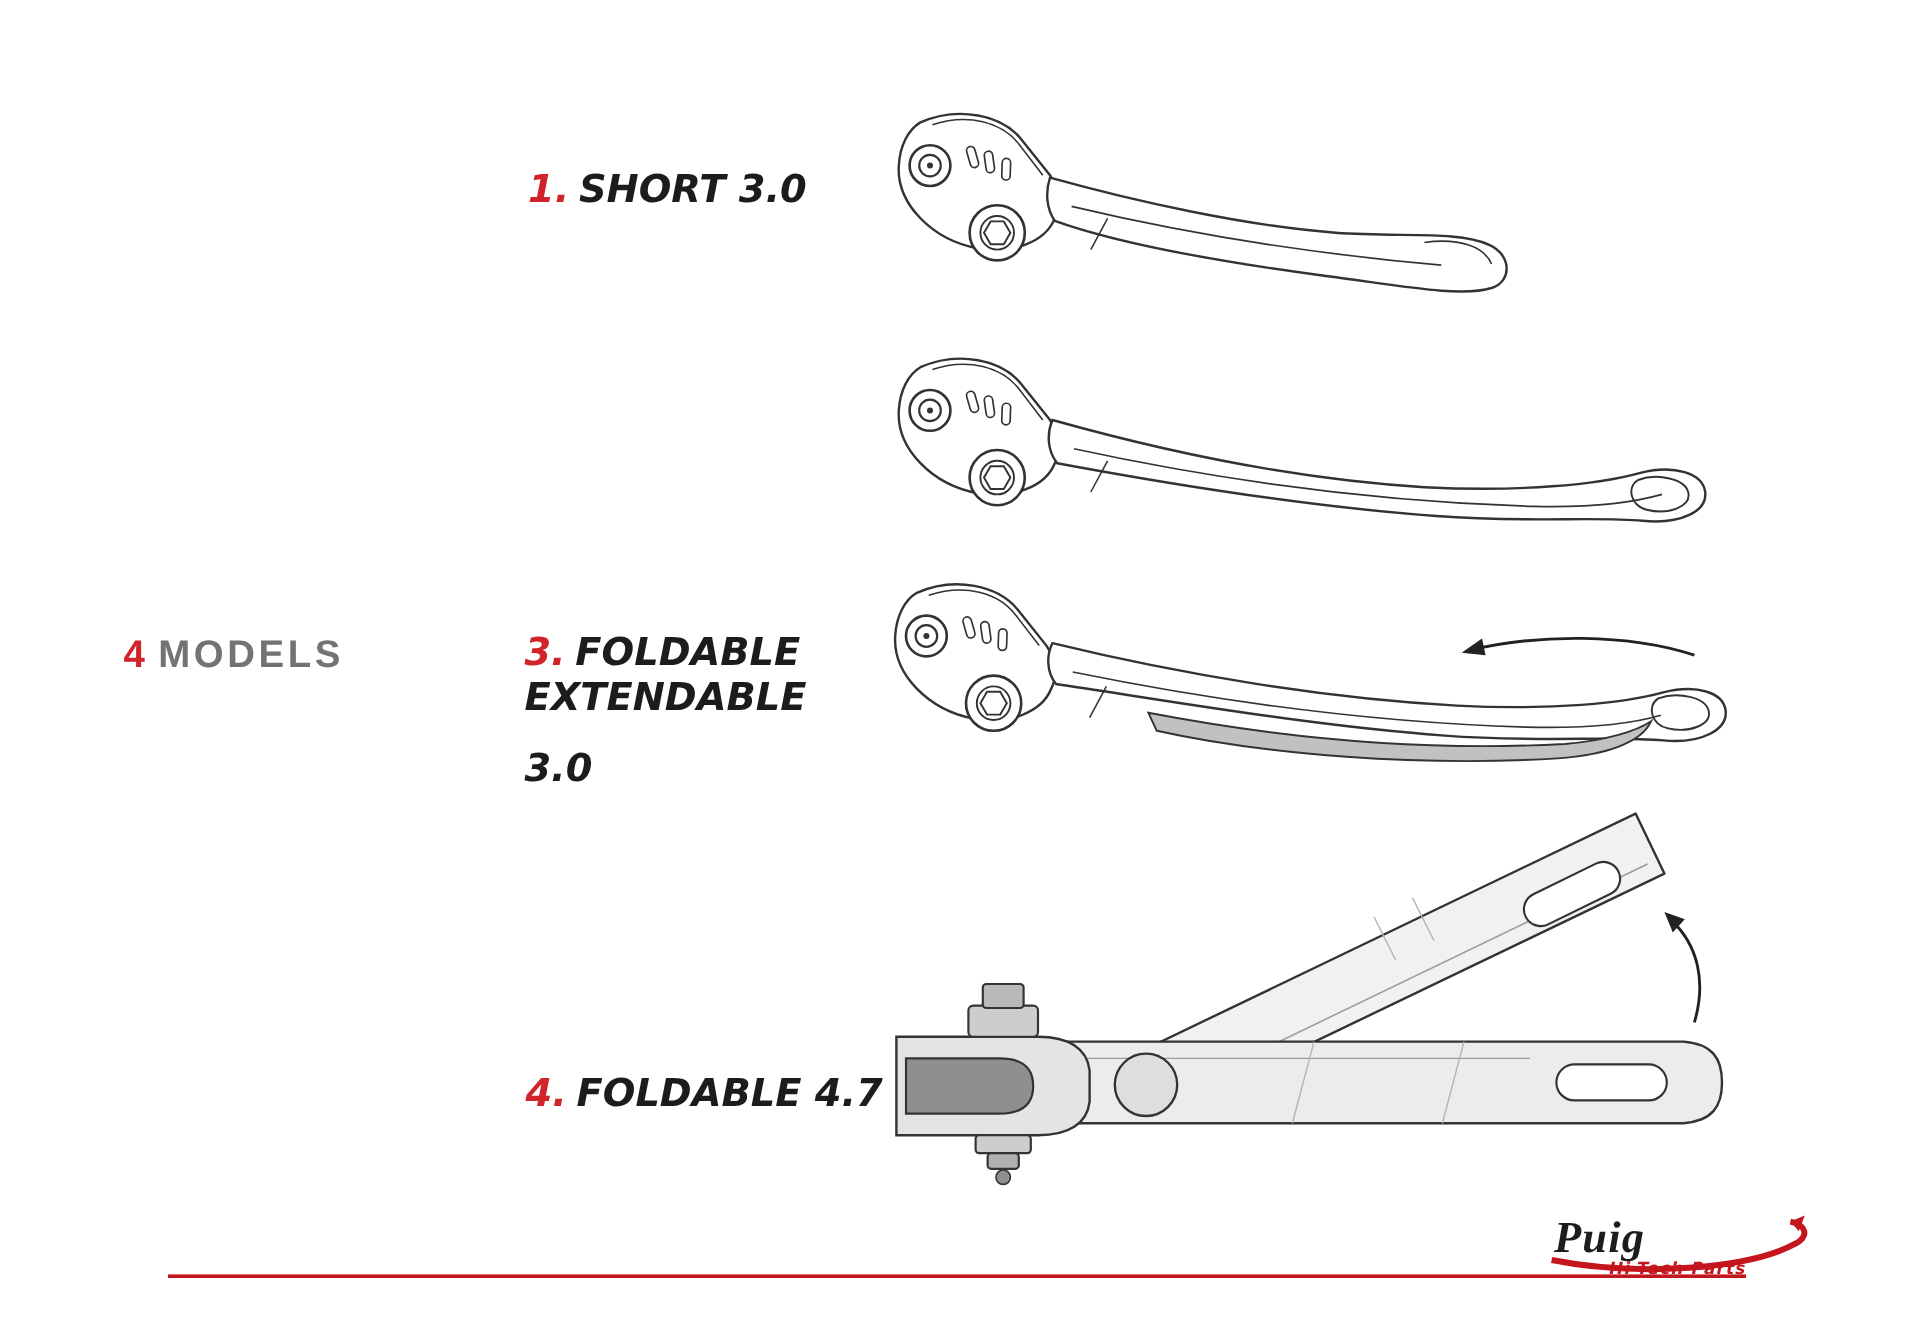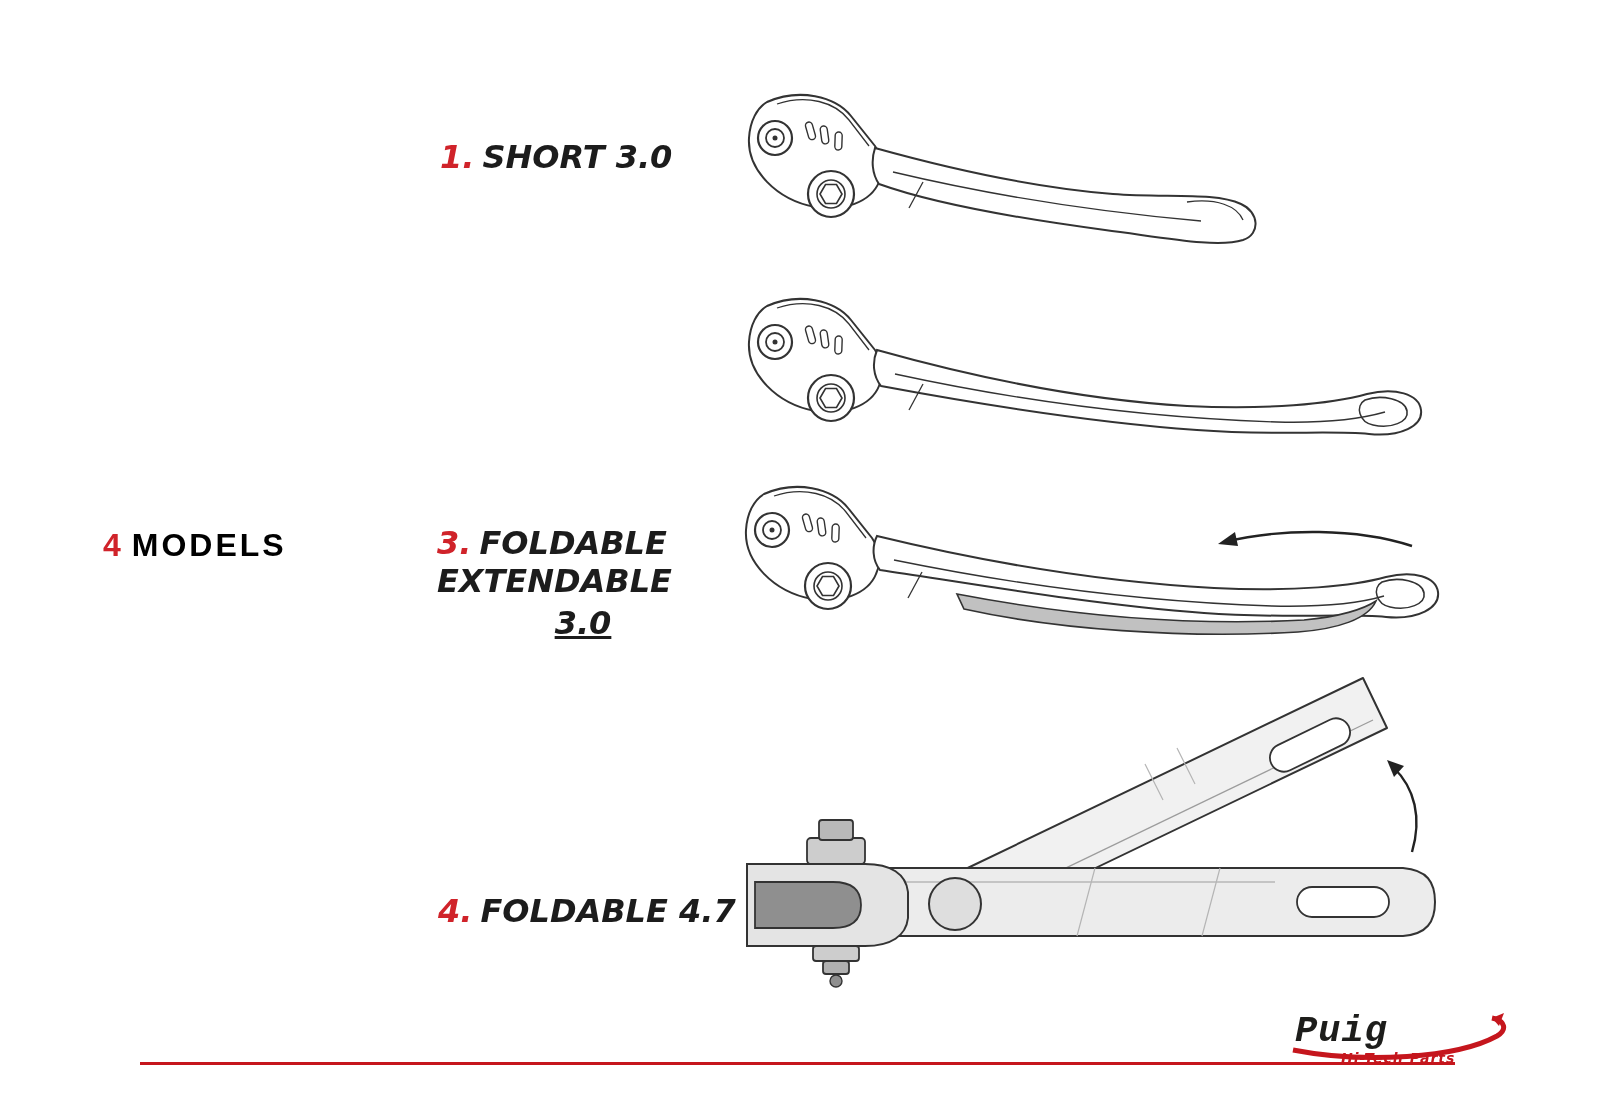--- a/index.html
+++ b/index.html
@@ -10,54 +10,54 @@
     font-family:"Liberation Sans", sans-serif;
     overflow:hidden;
   }
   
   .models-heading{
     position:absolute;left:103px;top:527px;
     font-size:32px;font-weight:700;letter-spacing:1px;
     white-space:nowrap;
   }
   .models-heading .count{color:#d0232a;margin-right:10px;}
-  .models-heading .word{color:#000000;letter-spacing:3px;}
+  .models-heading .word{color:#737373;letter-spacing:3px;}
 
   
   .model-label{
     position:absolute;
     font-family:"DejaVu Sans", sans-serif;
     font-style:italic;font-weight:700;
     font-size:32px;color:#1c1c1c;
     white-space:nowrap;
   }
   .model-label .num{color:#d0232a;margin-right:8px;}
   .label-1{left:440px;top:138px;}
   .label-2{left:440px;top:333px;}
   .label-3{left:437px;top:524px;width:292px;white-space:normal;text-align:left;}
-  .label-3 .line2{display:block;text-align:center;margin-top:4px;text-decoration:underline;}
+  .label-3 .line2{display:block;margin-top:21px;}
   .label-4{left:438px;top:892px;}
 
   
   .lever{position:absolute;}
   .lever-1{left:715px;top:88px;}
   .lever-2{left:715px;top:292px;}
   .lever-3{left:712px;top:478px;}
   .lever-4{left:715px;top:668px;}
 
   
   .bottom-rule{
     position:absolute;left:140px;top:1062px;
     width:1315px;height:3px;background:#c5161d;
   }
   .logo{position:absolute;left:1285px;top:1008px;width:240px;height:54px;}
   .logo-swoosh{position:absolute;left:0;top:0;}
   .logo-text{
     position:absolute;left:10px;top:2px;
-    font-family:Liberation Mono, monospace;
+    font-family:Liberation Serif, serif;
     font-style:italic;font-weight:800;
     font-size:37px;color:#1d1d1b;letter-spacing:1px;
   }
   .logo-tagline{
     position:absolute;left:56px;top:42px;
     font-family:"DejaVu Sans", sans-serif;
     font-style:italic;font-weight:700;
     font-size:14px;color:#c5161d;letter-spacing:1px;
   }
 </style>

